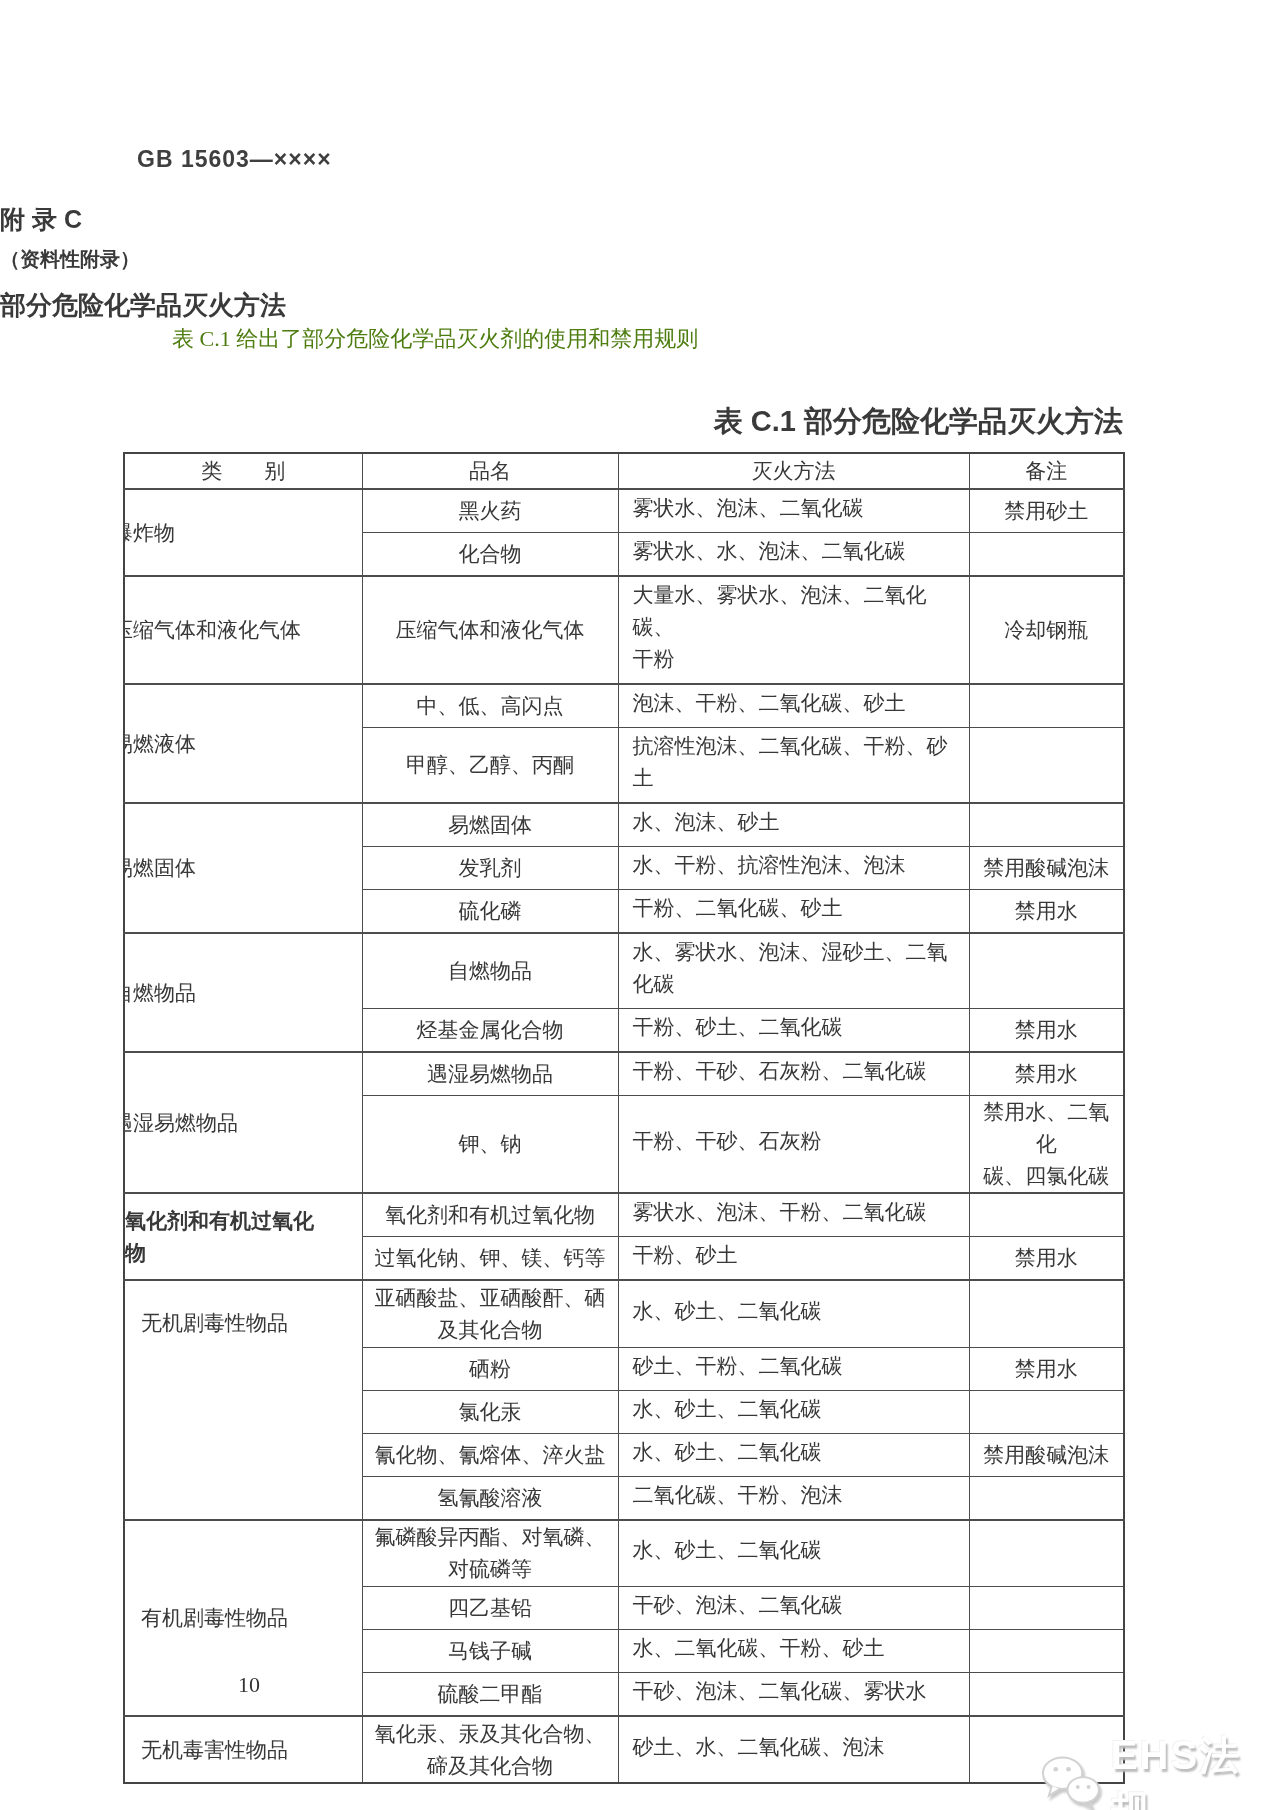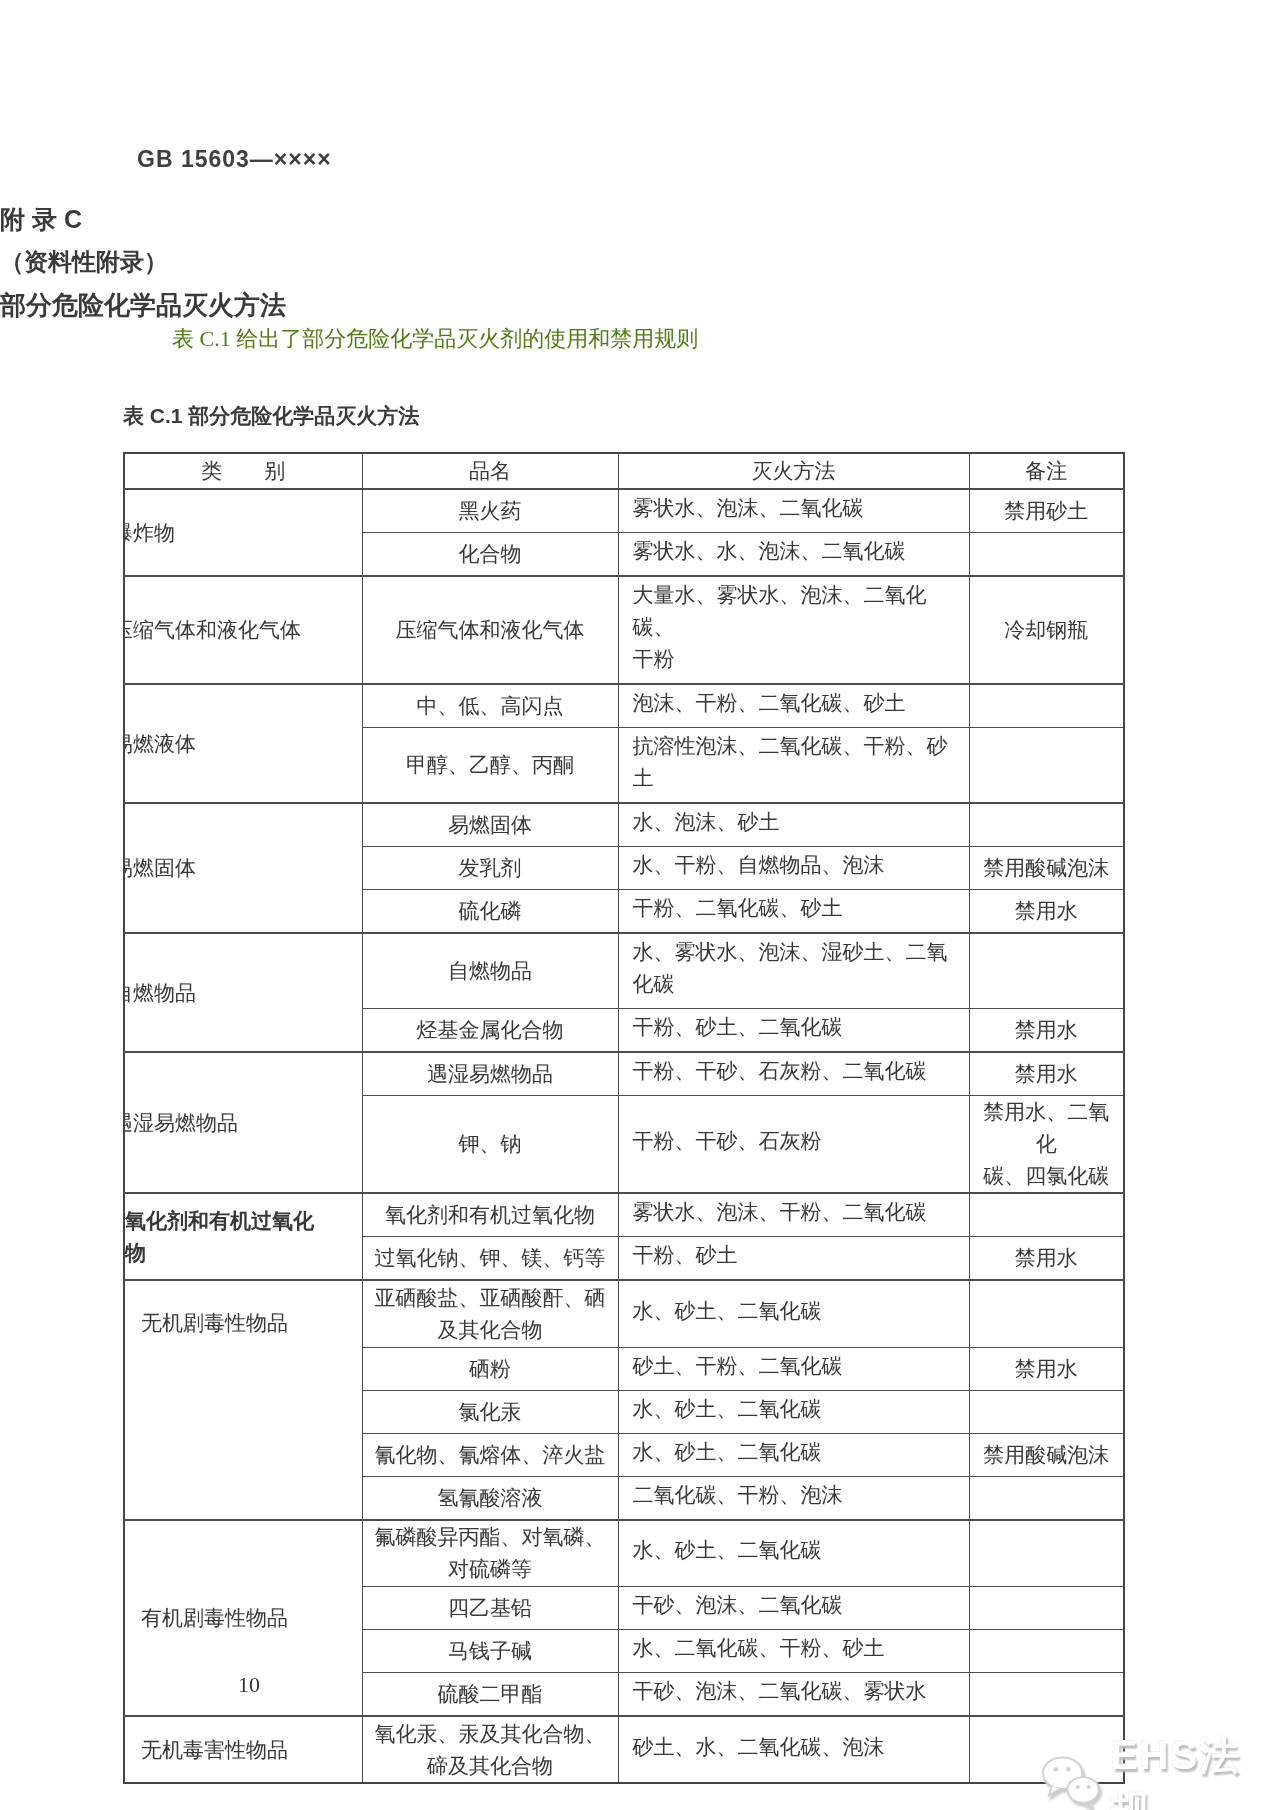--- a/index.html
+++ b/index.html
@@ -9,26 +9,26 @@
     color:#3b3b3b;overflow:hidden;
   }
   .abs{position:absolute;}
   .doc-code{
     left:137px;top:146px;font-family:"Liberation Sans","DejaVu Sans",sans-serif;
     font-weight:bold;font-size:23px;letter-spacing:1px;color:#3f3f3f;
   }
   .h-title{position:absolute;left:0;width:1136px;top:203px;
     font-family:"Liberation Sans","DejaVu Sans",sans-serif;font-weight:bold;font-size:25px;color:#3a3a3a;}
   .h-note{position:absolute;left:0;width:1280px;top:246px;
-    font-family:"Liberation Sans","DejaVu Sans",sans-serif;font-weight:bold;font-size:24px;color:#3a3a3a;}
+    font-family:"Liberation Sans","DejaVu Sans",sans-serif;font-weight:bold;font-size:20px;color:#3a3a3a;}
   .h-head{position:absolute;left:0;width:1280px;top:288px;
     font-family:"Liberation Sans","DejaVu Sans",sans-serif;font-weight:bold;font-size:26px;color:#3a3a3a;}
   .intro{left:172px;top:324px;font-size:22px;color:#4d7c0f;}
-  .caption{left:123px;top:402px;width:1000px;text-align:left;
-    font-family:"Liberation Sans","DejaVu Sans",sans-serif;font-weight:bold;font-size:21px;color:#3a3a3a;}
+  .caption{left:123px;top:402px;width:1000px;text-align:right;
+    font-family:"Liberation Sans","DejaVu Sans",sans-serif;font-weight:bold;font-size:29px;color:#3a3a3a;}
 
   table.fire{
     position:absolute;left:123px;top:452px;width:1000px;
     border-collapse:collapse;table-layout:fixed;
   }
   table.fire td, table.fire th{
     border:1.5px solid #4d4d4d;
     font-size:21px;font-weight:normal;color:#383838;
     line-height:32px;vertical-align:middle;
     white-space:pre-line;overflow:hidden;
@@ -119,21 +119,21 @@
   </tr>
 
   <tr class="h1 gstart">
     <td class="cat" rowspan="3"><div class="clipbox"><span class="clip">易燃固体</span></div></td>
     <td class="name">易燃固体</td>
     <td class="method">水、泡沫、砂土</td>
     <td class="note"></td>
   </tr>
   <tr class="h1">
     <td class="name">发乳剂</td>
-    <td class="method">水、干粉、自燃物品、泡沫</td>
+    <td class="method">水、干粉、抗溶性泡沫、泡沫</td>
     <td class="note">禁用酸碱泡沫</td>
   </tr>
   <tr class="h1">
     <td class="name">硫化磷</td>
     <td class="method">干粉、二氧化碳、砂土</td>
     <td class="note">禁用水</td>
   </tr>
 
   <tr class="h2 gstart">
     <td class="cat" rowspan="2"><div class="clipbox"><span class="clip">自燃物品</span></div></td>

